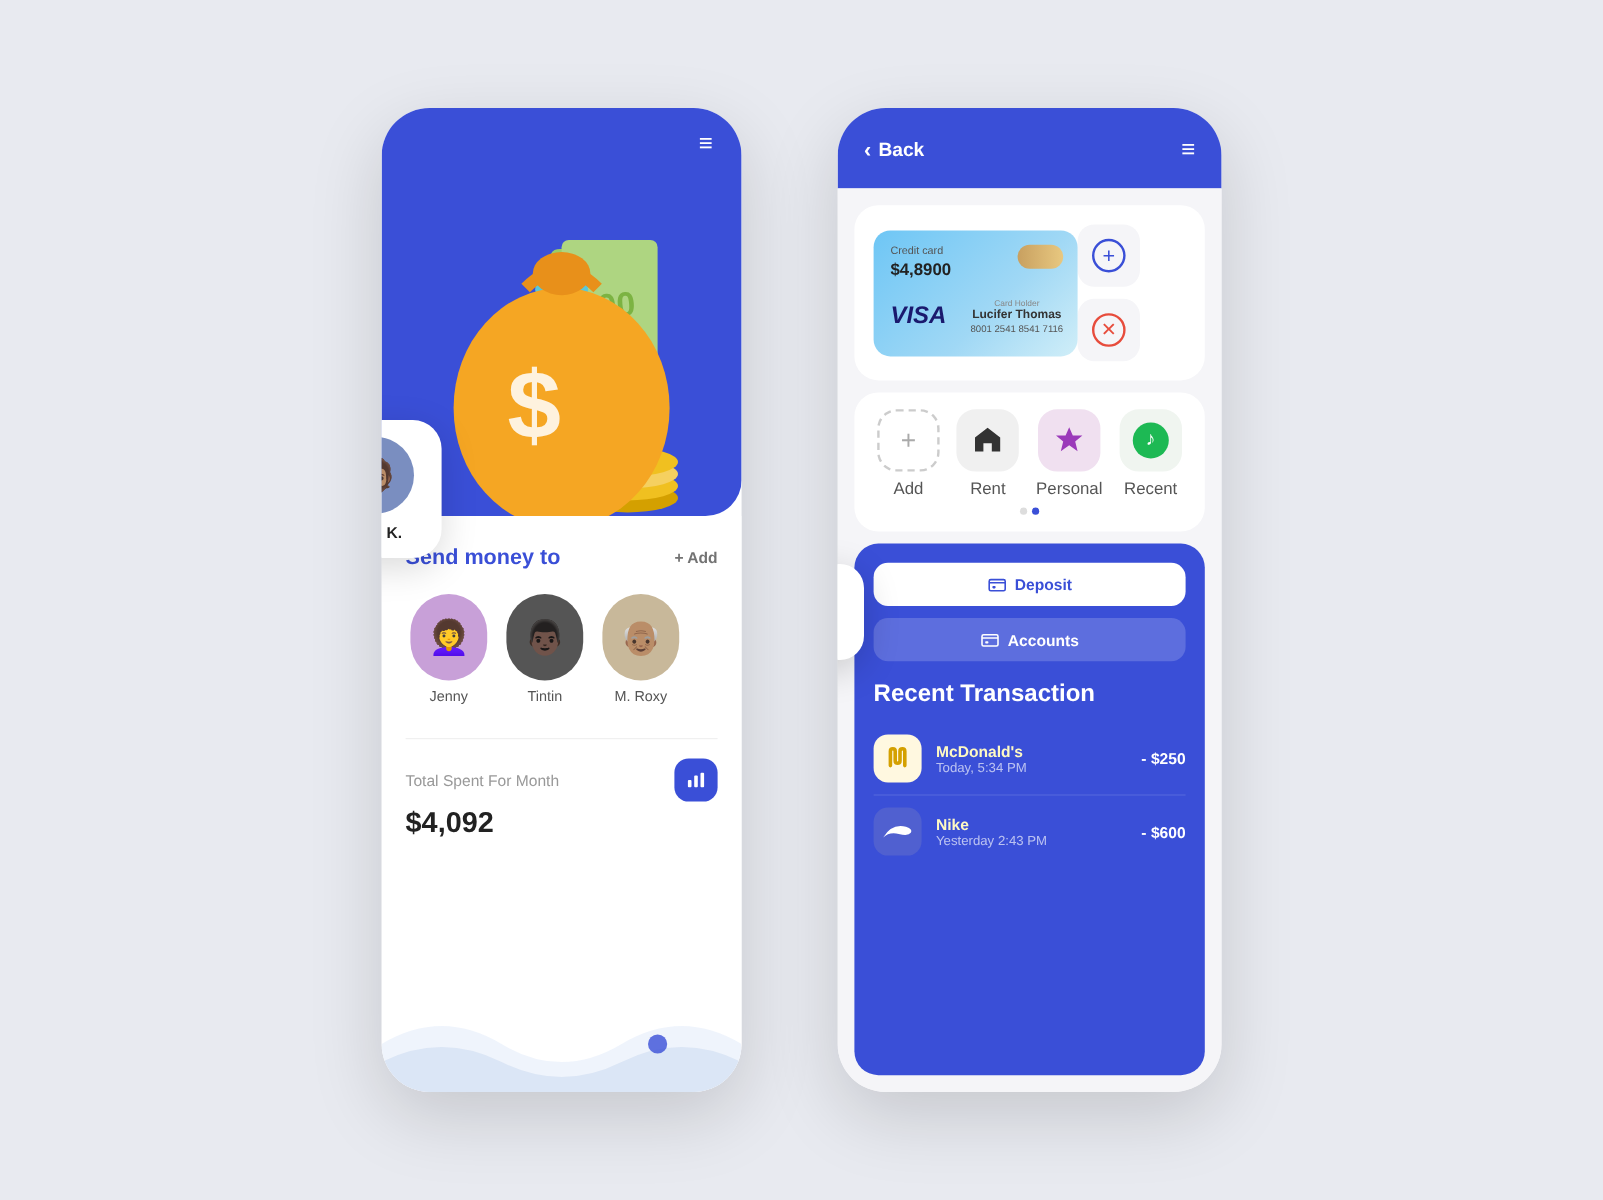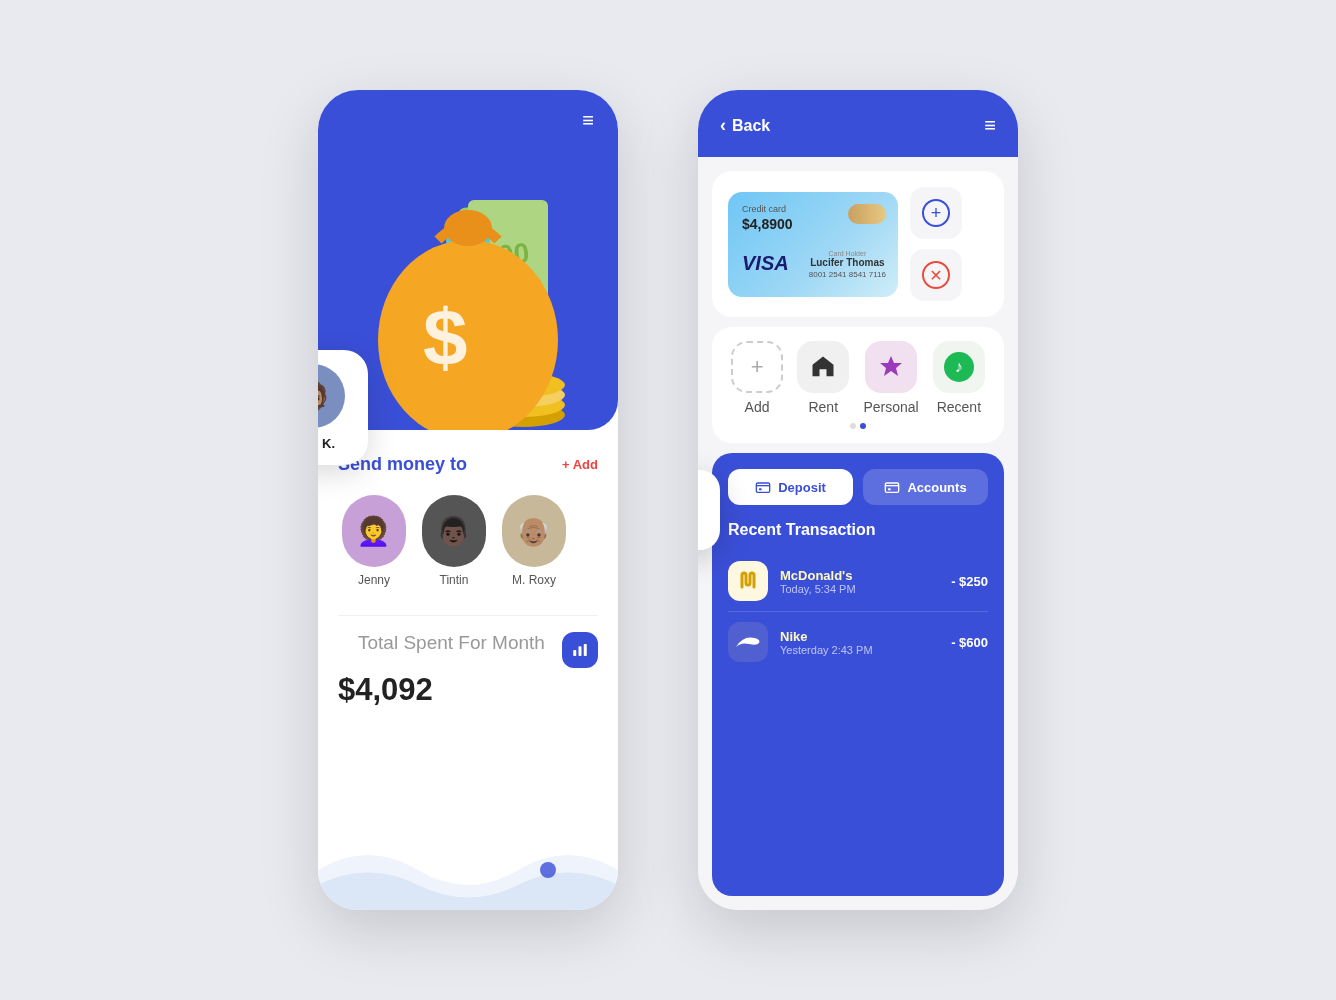--- a/index.html
+++ b/index.html
@@ -84,21 +84,21 @@
       margin-bottom: 20px;
     }
 
     .send-money-title {
       font-size: 18px;
       font-weight: 700;
       color: #3a4fd7;
     }
 
     .add-btn {
-      color: #ef4444;
+      color: #737373;
       font-size: 13px;
       font-weight: 600;
       cursor: pointer;
     }
 
     .contacts-row {
       display: flex;
       gap: 16px;
       margin-bottom: 28px;
       padding-left: 4px;
@@ -131,43 +131,42 @@
       color: #555;
       font-weight: 500;
     }
 
     .total-spent-section {
       border-top: 1px solid #f0f0f0;
       padding-top: 16px;
     }
 
     .total-spent-label {
-      font-size: 19px;
+      font-size: 13px;
       color: #999;
       margin-bottom: 4px;
       display: flex;
       justify-content: space-between;
-      align-items: flex-start;
-      margin-left: 20px;
+      align-items: center;
     }
 
     .total-spent-icon {
       width: 36px;
       height: 36px;
       background: #3a4fd7;
       border-radius: 12px;
       display: flex;
       align-items: center;
       justify-content: center;
       color: #fff;
       font-size: 16px;
     }
 
     .total-spent-amount {
-      font-size: 31px;
+      font-size: 24px;
       font-weight: 800;
       color: #222;
       margin-top: 4px;
     }
 
     
     .wave-bottom {
       position: absolute;
       bottom: 0;
       left: 0;
@@ -261,21 +260,20 @@
     }
 
     
     .card-section {
       background: #fff;
       padding: 16px;
       margin: 14px 14px 0;
       border-radius: 20px;
       display: flex;
       align-items: center;
-      gap: 12px;
     }
 
     .credit-card {
       width: 170px;
       height: 105px;
       background: linear-gradient(135deg, #6ec6f5 0%, #a0d8f5 60%, #d0eef8 100%);
       border-radius: 14px;
       padding: 12px 14px;
       position: relative;
       flex-shrink: 0;
@@ -449,20 +447,21 @@
       margin: 10px 14px 14px;
       border-radius: 20px;
       padding: 16px;
       flex: 1;
     }
 
     .deposit-accounts-row {
       display: flex;
       gap: 10px;
       margin-bottom: 16px;
+      flex-direction: column;
     }
 
     .dep-acc-btn {
       flex: 1;
       background: rgba(255,255,255,0.18);
       border-radius: 12px;
       padding: 10px 8px;
       display: flex;
       align-items: center;
       justify-content: center;
@@ -472,21 +471,21 @@
       font-weight: 600;
       cursor: pointer;
     }
 
     .dep-acc-btn.active {
       background: #fff;
       color: #3a4fd7;
     }
 
     .recent-transaction-title {
-      font-size: 16px;
+      font-size: 20px;
       font-weight: 700;
       color: #fff;
       margin-bottom: 12px;
     }
 
     .transaction-item {
       display: flex;
       align-items: center;
       gap: 12px;
       padding: 10px 0;

